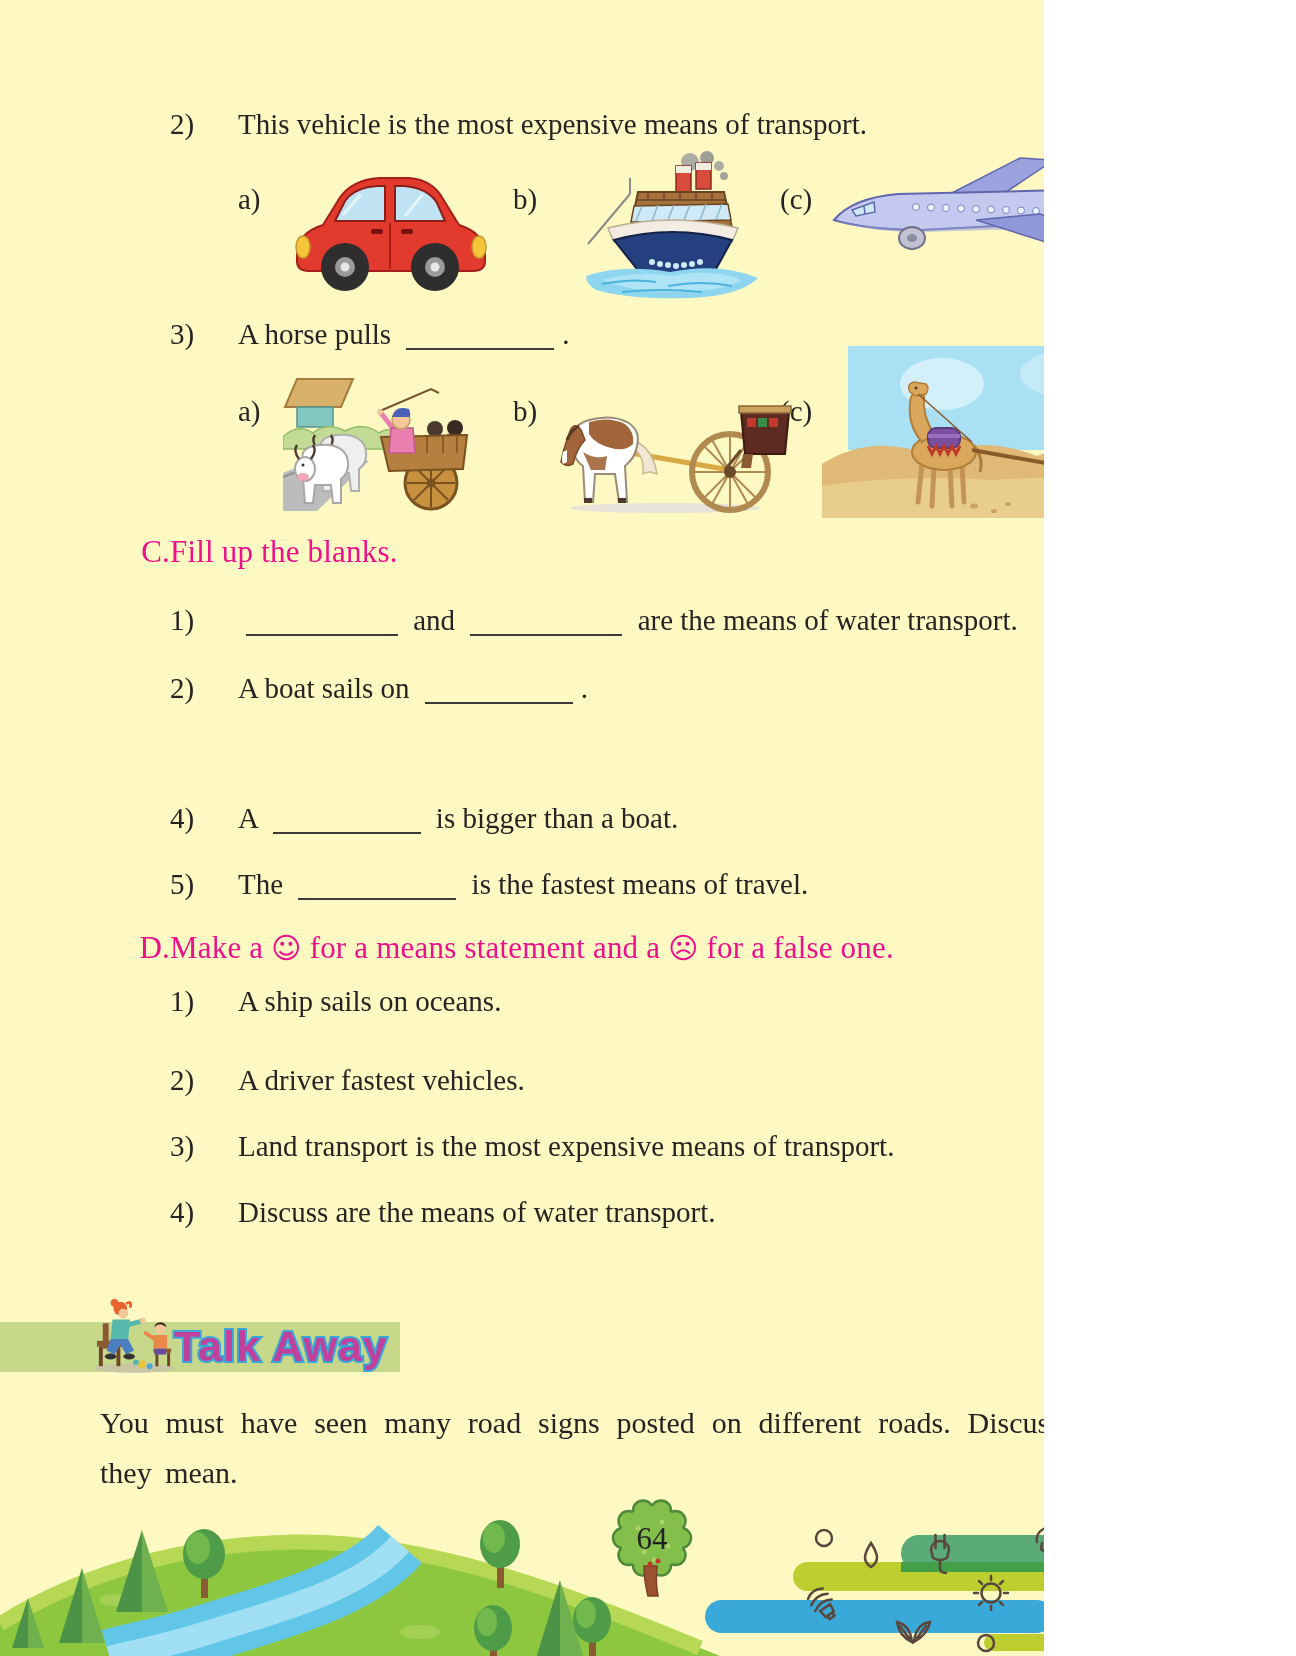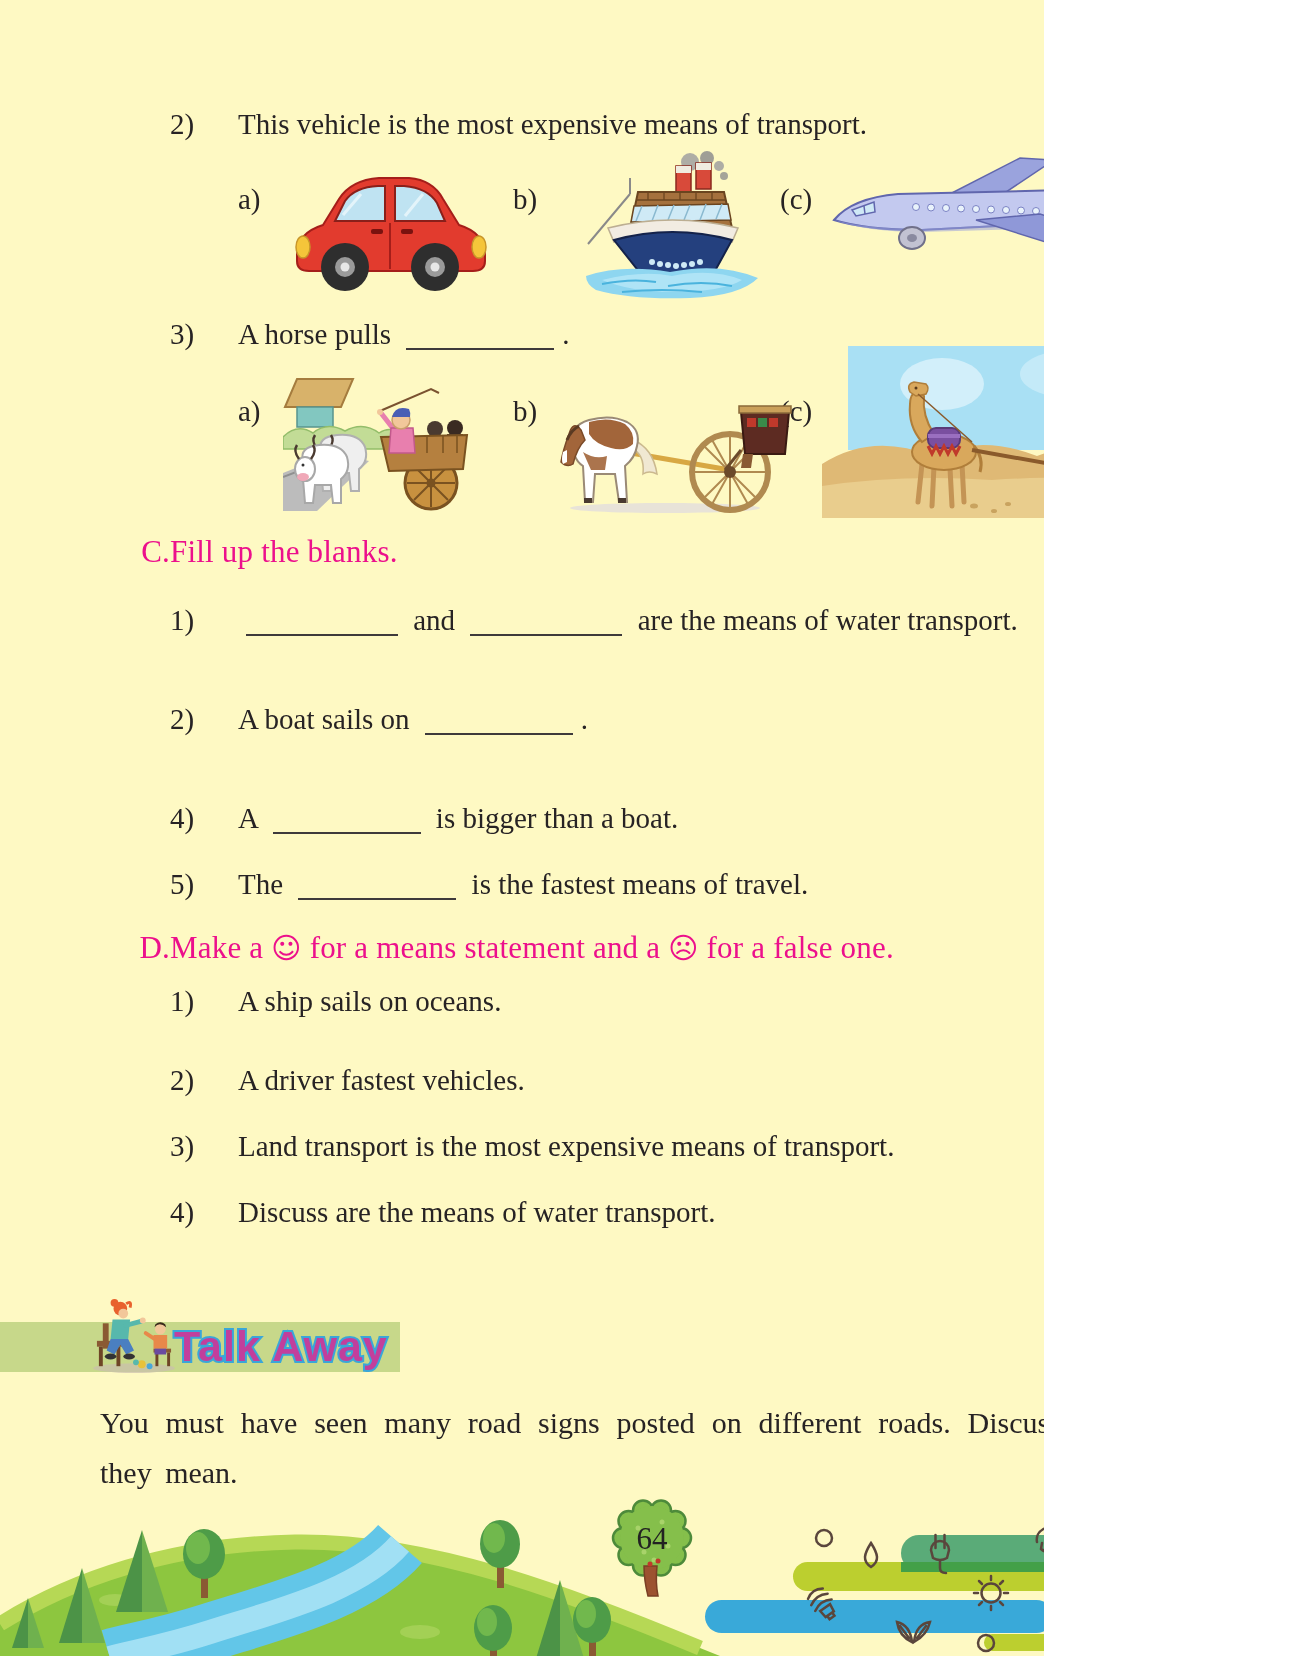--- a/index.html
+++ b/index.html
@@ -220,21 +220,21 @@
   <div class="heading" style="left:103px;top:534px">
     <span class="letter">C.</span><span>Fill up the blanks.</span>
   </div>
 
   <div class="line" style="left:170px;top:604px">
     <span class="num">1)</span><span class="blank b152"></span>
     <span>and</span>
     <span class="blank b152"></span>
     <span>are the means of water transport.</span>
   </div>
-  <div class="line" style="left:170px;top:703px">
+  <div class="line" style="left:170px;top:672px">
     <span class="num">2)</span><span>A boat sails on</span>
     <span class="blank b148"></span><span>.</span>
   </div>
   <div class="line" style="left:170px;top:802px">
     <span class="num">4)</span><span>A</span>
     <span class="blank b148"></span>
     <span>is bigger than a boat.</span>
   </div>
   <div class="line" style="left:170px;top:868px">
     <span class="num">5)</span><span>The</span>

